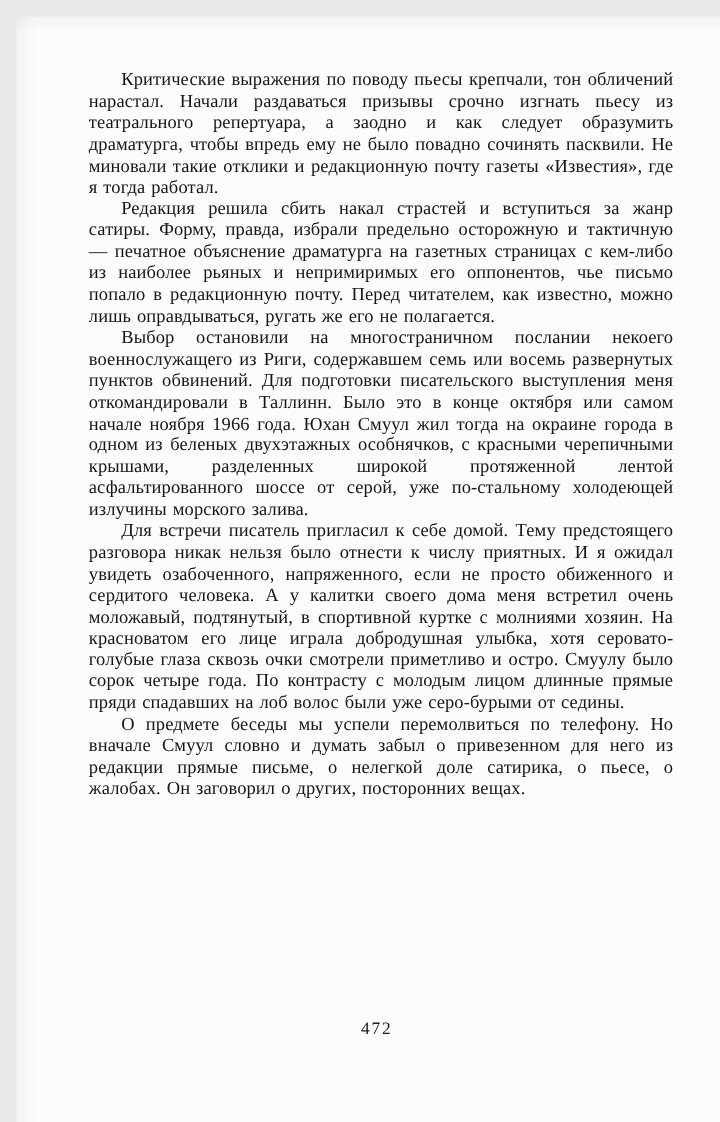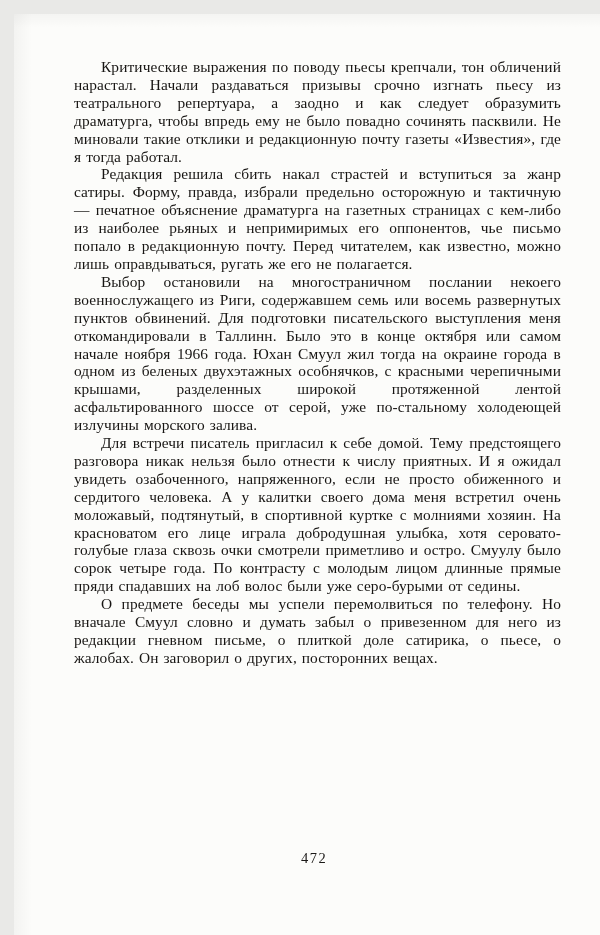--- a/index.html
+++ b/index.html
@@ -59,16 +59,16 @@
 </style>
 </head>
 <body>
 
 <div class="page">
   <div class="text-block" lang="ru">
     <p>Критические выражения по поводу пьесы крепчали, тон обличений нарастал. Начали раздаваться призывы срочно изгнать пьесу из театрального репертуара, а заодно и как следует образумить драматурга, чтобы впредь ему не было повадно сочинять пасквили. Не миновали такие отклики и редакционную почту газеты «Известия», где я тогда работал.</p>
     <p>Редакция решила сбить накал страстей и вступиться за жанр сатиры. Форму, правда, избрали предельно осторожную и тактичную — печатное объяснение драматурга на газетных страницах с кем-либо из наиболее рьяных и непримиримых его оппонентов, чье письмо попало в редакционную почту. Перед читателем, как известно, можно лишь оправдываться, ругать же его не полагается.</p>
     <p>Выбор остановили на многостраничном послании некоего военнослужащего из Риги, содержавшем семь или восемь развернутых пунктов обвинений. Для подготовки писательского выступления меня откомандировали в Таллинн. Было это в конце октября или самом начале ноября 1966 года. Юхан Смуул жил тогда на окраине города в одном из беленых двухэтажных особнячков, с красными черепичными крышами, разделенных широкой протяженной лентой асфальтированного шоссе от серой, уже по-стальному холодеющей излучины морского залива.</p>
     <p>Для встречи писатель пригласил к себе домой. Тему предстоящего разговора никак нельзя было отнести к числу приятных. И я ожидал увидеть озабоченного, напряженного, если не просто обиженного и сердитого человека. А у калитки своего дома меня встретил очень моложавый, подтянутый, в спортивной куртке с молниями хозяин. На красноватом его лице играла добродушная улыбка, хотя серовато-голубые глаза сквозь очки смотрели приметливо и остро. Смуулу было сорок четыре года. По контрасту с молодым лицом длинные прямые пряди спадавших на лоб волос были уже серо-бурыми от седины.</p>
-    <p>О предмете беседы мы успели перемолвиться по телефону. Но вначале Смуул словно и думать забыл о привезенном для него из редакции гневном письме, о плиткой доле сатирика, о пьесе, о жалобах. Он заговорил о других, посторонних вещах.</p>
+    <p>О предмете беседы мы успели перемолвиться по телефону. Но вначале Смуул словно и думать забыл о привезенном для него из редакции прямые письме, о нелегкой доле сатирика, о пьесе, о жалобах. Он заговорил о других, посторонних вещах.</p>
   </div>
   <div class="page-number">472</div>
 </div>
 
 </body></html>

